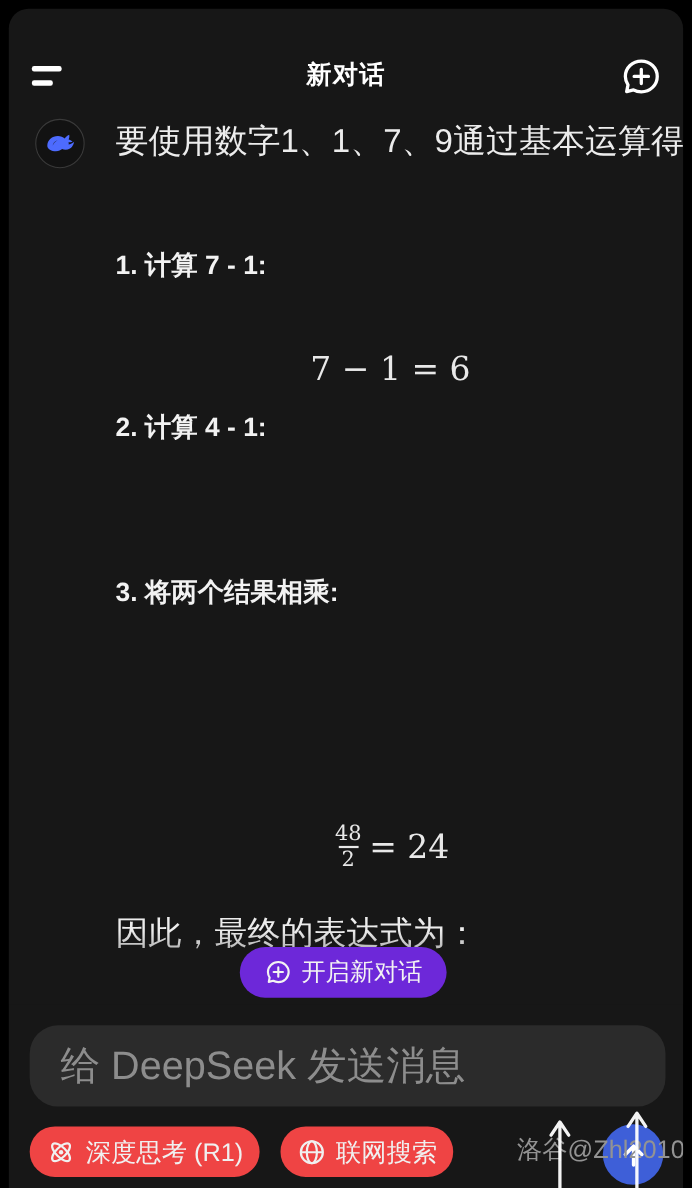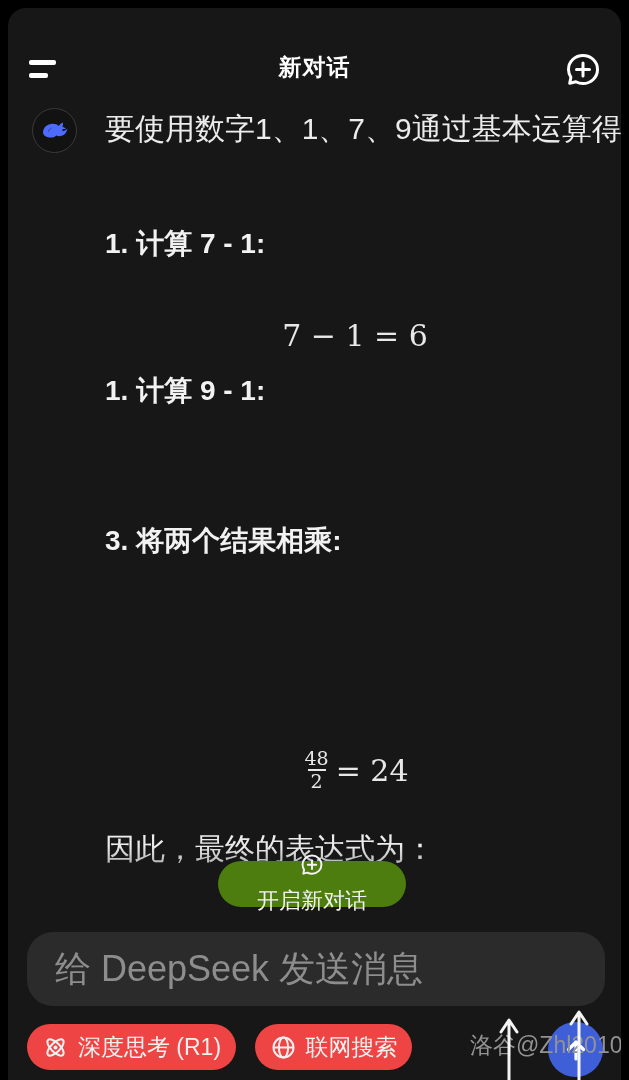--- a/index.html
+++ b/index.html
@@ -18,41 +18,41 @@
   .newchat-btn { position:absolute; right:18px; top:42px; width:40px; height:40px; cursor:pointer; }
 
   
   .avatar { position:absolute; left:24px; top:100px; width:45px; height:45px;
             border:1.5px solid #3a3a3a; border-radius:50%; background:#121212;
             display:flex; align-items:center; justify-content:center; }
   .intro-line, .closing-line { position:absolute; color:#ececec; font-size:30px; line-height:34px; white-space:nowrap; }
   .intro-1 { left:97px; top:104px; }
   .intro-2 { left:75px; top:154px; }
   .closing-line { left:97px; top:824px; }
-  .step-h { position:absolute; left:97px; color:#f2f2f2; font-size:28px; font-weight:700; white-space:nowrap; }
+  .step-h { position:absolute; left:97px; color:#f2f2f2; font-size:24px; font-weight:700; white-space:nowrap; }
   .h1 { top:217px; } .h2 { top:364px; } .h3 { top:514px; } .h4 { top:660px; }
   .formula { position:absolute; left:97px; width:500px; text-align:center;
              font-family:"DejaVu Serif", serif; font-size:30px; color:#e8e8e8; white-space:nowrap; }
   .f1 { top:310px; } .f2 { top:457px; } .f3 { top:602px; }
   .f4 { top:730px; display:flex; align-items:center; justify-content:center; height:64px; }
   .frac { display:inline-flex; flex-direction:column; align-items:center; vertical-align:middle;
           font-size:19px; line-height:21px; }
   .frac .num { padding:0 3px; }
   .frac .den { border-top:2px solid #e8e8e8; padding:0 3px; }
   .frac-rhs { margin-left:4px; }
 
   
   .fade { position:absolute; left:0; top:838px; width:100%; height:110px;
           background:linear-gradient(to bottom, rgba(23,23,23,0), #171717 60%); pointer-events:none; }
   .bottom-solid { position:absolute; left:0; top:905px; width:100%; height:167px; background:#171717; }
 
   
   .float-pill { position:absolute; left:210px; top:853px; width:188px; height:46px;
-                background:#4d7c0f; border-radius:23px; display:flex; align-items:center;
-                justify-content:center; gap:8px; cursor:pointer;flex-direction:column; }
+                background:#6d28d9; border-radius:23px; display:flex; align-items:center;
+                justify-content:center; gap:8px; cursor:pointer; }
   .float-pill span { color:#f3f3f3; font-size:22px; white-space:nowrap; }
 
   
   .composer { position:absolute; left:19px; top:924px; width:578px; height:74px;
               background:#2b2b2b; border:none; border-radius:26px; padding:0 28px;
               font-size:36px; color:#e8e8e8; outline:none; font-family:"Liberation Sans", sans-serif; }
   .composer::placeholder { color:#8d8d8d; opacity:1; }
 
   
   .tool-pill { position:absolute; top:1016px; height:46px; background:#ef4444; border-radius:23px;
@@ -103,21 +103,21 @@
         <path fill="#171717" d="M13.5 12.5c-2.8.6-4.6 2.7-4.6 5 .9-2.3 2.6-3.9 4.6-5z" opacity="0.6"></path>
       </svg>
     </span>
   </div>
 
   <div class="intro-line intro-1">要使用数字1、1、7、9通过基本运算得</div>
 
   <div class="step-h h1">1. 计算 7 - 1:</div>
   <div class="formula f1">7 − 1 = 6</div>
 
-  <div class="step-h h2">1. 计算 9 - 1:</div>
+  <div class="step-h h2">2. 计算 4 - 1:</div>
 
   <div class="step-h h3">3. 将两个结果相乘:</div>
 
   <div class="formula f4">
     <span class="frac">
       <span class="num">48</span>
       <span class="den">2</span>
     </span>
     <span class="frac-rhs">= 24</span>
   </div>

